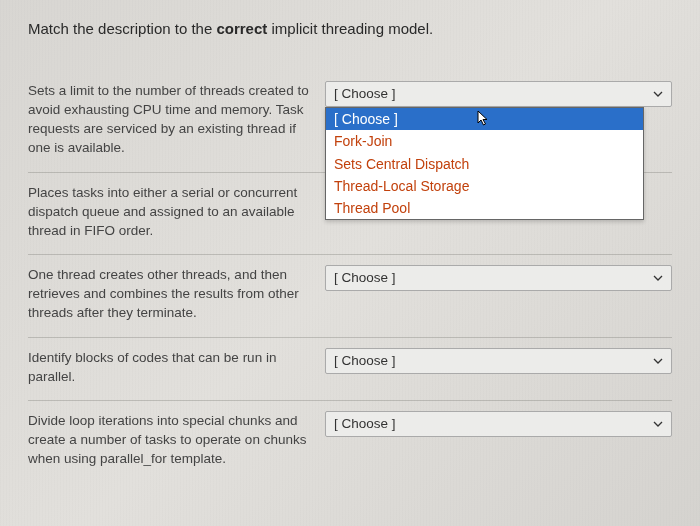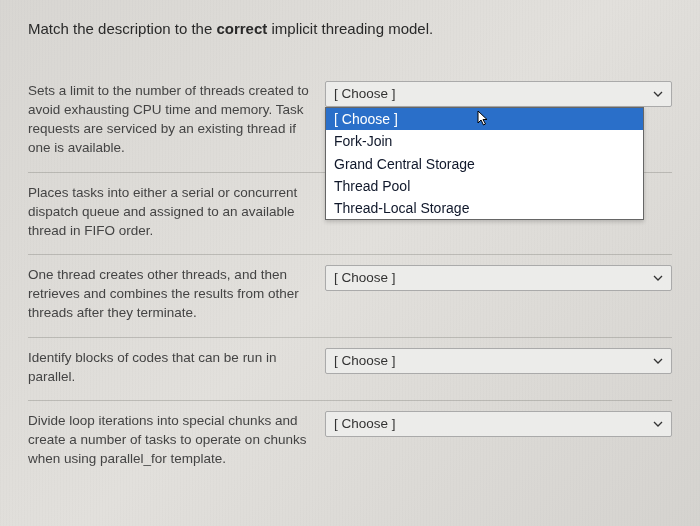--- a/index.html
+++ b/index.html
@@ -77,21 +77,21 @@
     left: 0;
     right: 28px;
     background: #fff;
     border: 1px solid #666;
     z-index: 10;
     box-shadow: 0 2px 4px rgba(0,0,0,0.18);
   }
   .dropdown-option {
     padding: 1px 8px 1px 8px;
     font-size: 14px;
-    color: #0f172a;
+    color: #c2410c;
     cursor: pointer;
     line-height: 1.45;
   }
   .dropdown-option.highlight {
     background: #2a6fc9;
     color: #fff;
   }
   .cursor-arrow {
     position: absolute;
     left: 476px;
@@ -122,23 +122,23 @@
           <span class="chevron">
             <svg viewBox="0 0 10 8">
                 <path d="M1 2 L5 6 L9 2" stroke="#333" stroke-width="1.3" fill="none"></path>
               </svg>
           </span>
         </div>
 
         <div class="dropdown-panel" id="dropdown-panel">
             <div class="dropdown-option highlight">[ Choose ]</div>
             <div class="dropdown-option">Fork-Join</div>
-            <div class="dropdown-option">Grand Central Storage</div>
+            <div class="dropdown-option">Sets Central Dispatch</div>
+            <div class="dropdown-option">Thread-Local Storage</div>
             <div class="dropdown-option">Thread Pool</div>
-            <div class="dropdown-option">Thread-Local Storage</div>
           </div>
       </div>
     </div>
 
     <div class="row">
       <div class="desc">Places tasks into either a serial or concurrent dispatch queue and assigned to an available thread in FIFO order.</div>
       <div class="select-wrap">
         <div class="select-box" style="visibility:hidden;">
           <span>[ Choose ]</span>
           

